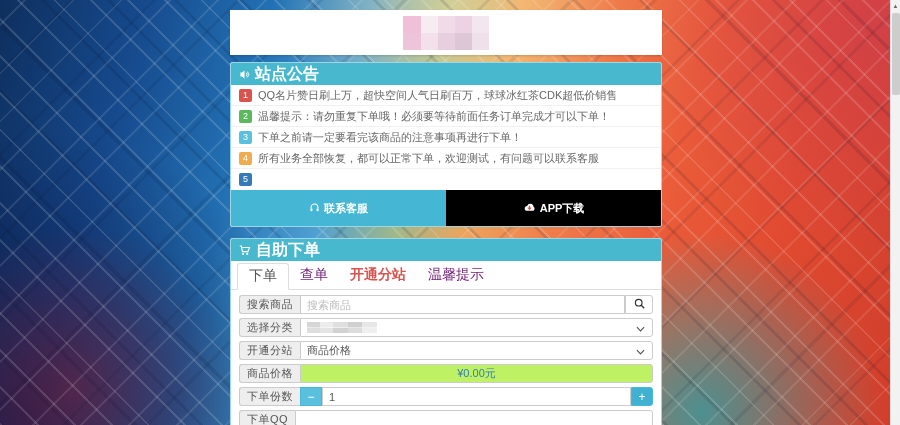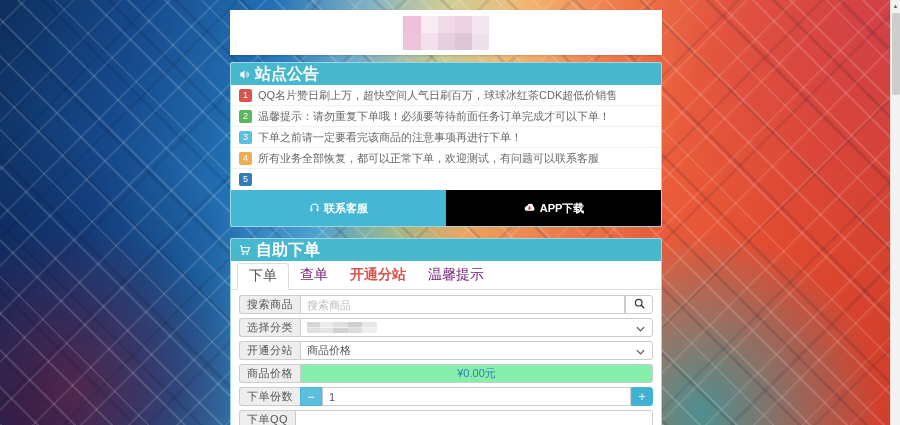--- a/index.html
+++ b/index.html
@@ -64,21 +64,21 @@
   .fg-input { flex:1; border:1px solid #ccc; padding:0 6px; font-size:11px; color:#555; outline:none; min-width:0; font-family:inherit; }
   .fg-input::placeholder { color:#bbb; }
   .btn-addon { flex:0 0 auto; width:28px; background:#fff; border:1px solid #ccc; border-left:1px solid #ccc; border-radius:0 3px 3px 0; display:flex; align-items:center; justify-content:center; cursor:pointer; }
   .select-box { flex:1; border:1px solid #ccc; border-radius:0 3px 3px 0; display:flex; align-items:center; padding:0 6px; color:#555; cursor:pointer; position:relative; background:#fff; min-width:0; }
   .select-box .chev { position:absolute; right:7px; top:50%; transform:translateY(-50%); }
   .censor-pix { width:70px; height:11px;
     background-image:
       linear-gradient(90deg,#d6d6d6 0 18%,#ececec 18% 37%,#dfdfdf 37% 58%,#d0d0d0 58% 79%,#e7e7e7 79% 100%),
       linear-gradient(90deg,#dedede 0 18%,#e4e4e4 18% 37%,#d2d2d2 37% 58%,#dcdcdc 58% 79%,#efefef 79% 100%);
     background-size:100% 50%; background-position:top,bottom; background-repeat:no-repeat; }
-  .price-value { flex:1; background:#86efac; border:1px solid #ccc; border-radius:0 3px 3px 0; display:flex; align-items:center; justify-content:center; color:#337ab7; }
+  .price-value { flex:1; background:#bef264; border:1px solid #ccc; border-radius:0 3px 3px 0; display:flex; align-items:center; justify-content:center; color:#337ab7; }
   .step-btn { flex:0 0 auto; width:22px; border:1px solid #46b8da; background:#5bc0de; color:#fff; font-size:12px; line-height:1; display:flex; align-items:center; justify-content:center; cursor:pointer; }
   .step-btn.plus { background:#41b1d2; border-radius:0 3px 3px 0; }
 
   .action-row { display:flex; margin-top:3px; }
   .abtn { flex:1; height:18px; border:none; color:#fff; font-size:11px; cursor:pointer; }
   .abtn.green { background:#5cb85c; border-radius:3px 0 0 3px; }
   .abtn.blue { background:#337ab7; border-radius:0 3px 3px 0; }
 </style>
 </head>
 <body>

